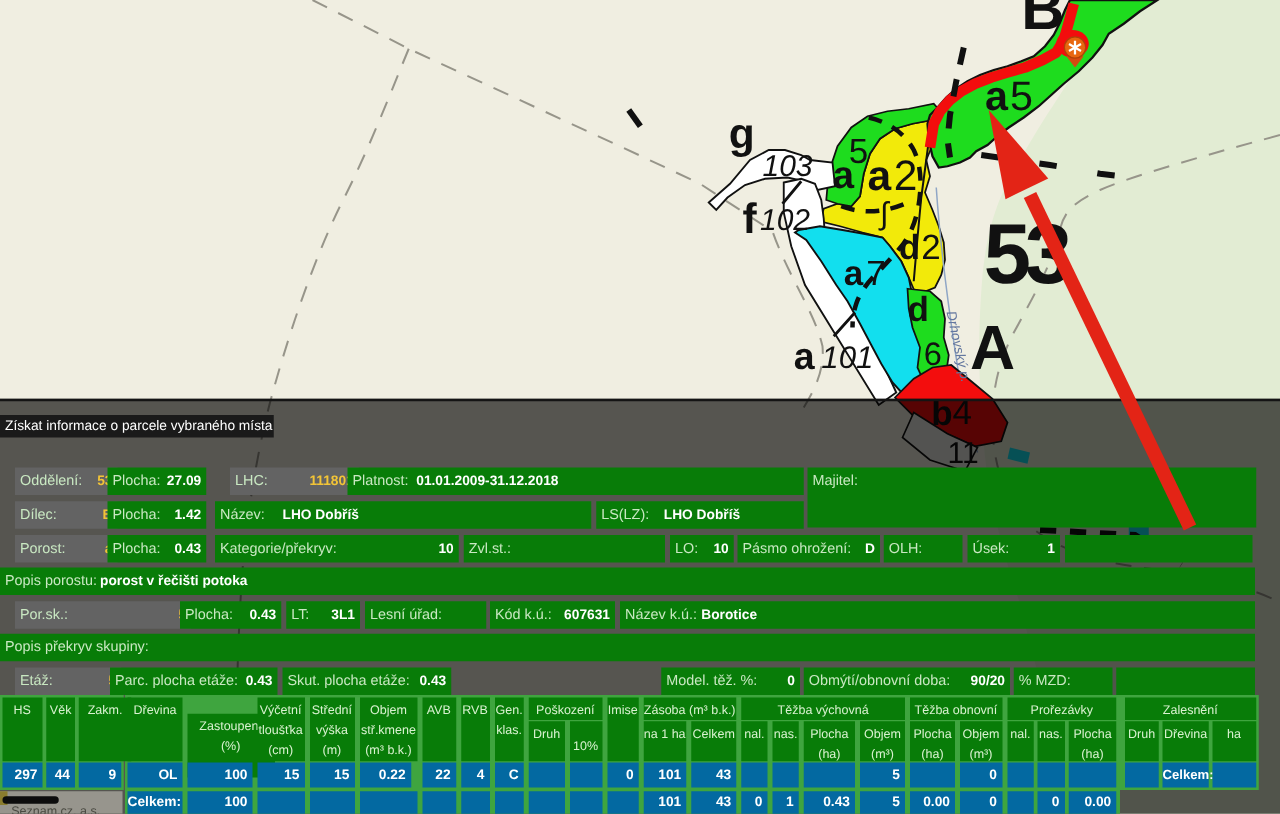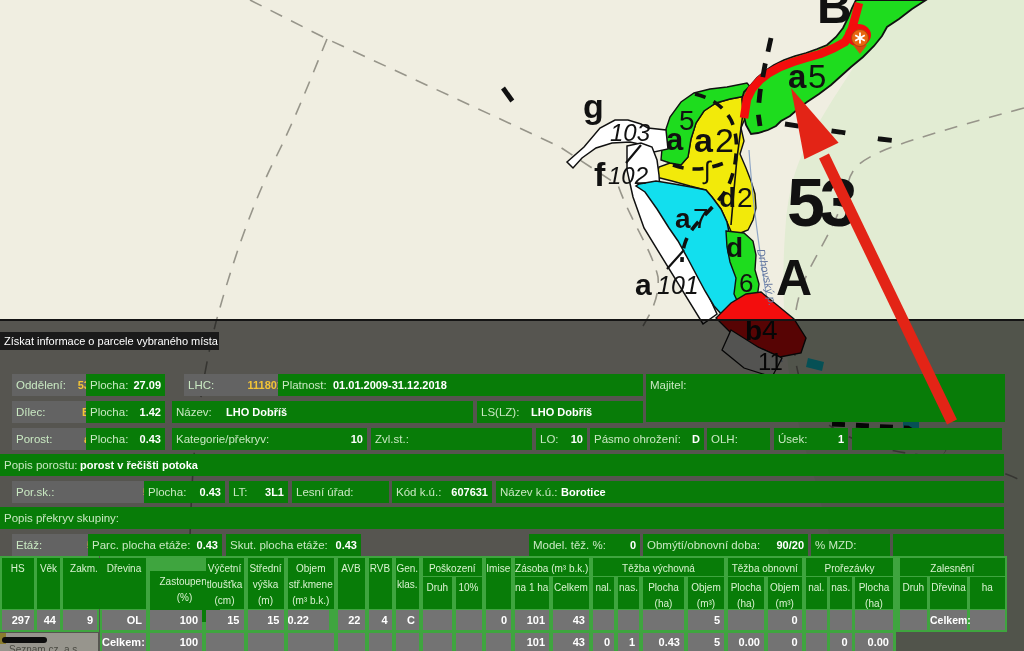--- a/index.html
+++ b/index.html
@@ -3,21 +3,21 @@
 <style>
 html,body{margin:0;padding:0;background:#222;}
 #stage{position:relative;width:1024px;height:651px;overflow:hidden;
  font-family:"Liberation Sans",sans-serif;}
 .cell{position:absolute;height:22px;background:#087c08;white-space:nowrap;overflow:hidden;}
 .cell.gray{background:#636363;margin-left:12px;}
 .lab{position:absolute;left:4px;top:0;line-height:22px;font-size:11.5px;color:#c9e8c2;}
 .val{position:absolute;top:0;line-height:22px;font-size:11px;font-weight:bold;color:#fff;}
 .gold{color:#f2c437;}
 .hc{position:absolute;background:#087c08;color:#d9f2d0;font-size:10px;text-align:center;overflow:hidden;}
-.dc{position:absolute;background:#737373;color:#fff;font-size:11px;font-weight:bold;line-height:20px;text-align:right;overflow:hidden;}
+.dc{position:absolute;background:#0369a1;color:#fff;font-size:11px;font-weight:bold;line-height:20px;text-align:right;overflow:hidden;}
 </style></head><body>
 <div id="stage">
 
 <svg width="1024" height="651" style="position:absolute;left:0;top:0">
  <rect x="0" y="0" width="1024" height="651" fill="#f0eee1"></rect>
 
  <path d="M926,0 L1024,0 L1024,651 L858,651 C845,590 830,540 815,480 C795,420 788,380 786,340 C783,300 782,270 786,220 C790,180 800,155 812,136 C825,110 845,80 878,31 Z" fill="#e2ecd3"></path>
 
  <g stroke="#97958a" stroke-width="1.6" fill="none" stroke-dasharray="13 10">
   <path d="M250,0 L327,39 L511,124 L560,147 L618,185 C630,220 652,250 658,277 C660,300 648,318 638,334"></path>
@@ -237,21 +237,21 @@
 <div class="hc" style="left:149.5px;top:571px;width:70px;height:51.0px;padding-top:3px;box-sizing:border-box;line-height:16px;font-size:10px">Zastoupení<br>(%)</div>
 <div class="hc" style="left:205.5px;top:557.5px;width:38.0px;height:51.0px;padding-top:3px;box-sizing:border-box;line-height:16px;font-size:10px">Výčetní<br>tloušťka<br>(cm)</div>
 <div class="hc" style="left:247.5px;top:557.5px;width:36.0px;height:51.0px;padding-top:3px;box-sizing:border-box;line-height:16px;font-size:10px">Střední<br>výška<br>(m)</div>
 <div class="hc" style="left:287.5px;top:557.5px;width:46.5px;height:51.0px;padding-top:3px;box-sizing:border-box;line-height:16px;font-size:10px">Objem<br>stř.kmene<br>(m³ b.k.)</div>
 <div class="hc" style="left:337.5px;top:557.5px;width:27.0px;height:51.0px;padding-top:3px;box-sizing:border-box;line-height:16px;font-size:10px">AVB</div>
 <div class="hc" style="left:368.5px;top:557.5px;width:23.0px;height:51.0px;padding-top:3px;box-sizing:border-box;line-height:16px;font-size:10px">RVB</div>
 <div class="hc" style="left:395.5px;top:557.5px;width:23.5px;height:51.0px;padding-top:3px;box-sizing:border-box;line-height:16px;font-size:10px">Gen.<br>klas.</div>
 <div class="hc" style="left:485.5px;top:557.5px;width:25.5px;height:51.0px;padding-top:3px;box-sizing:border-box;line-height:16px;font-size:10px">Imise</div>
 <div class="hc" style="left:423.0px;top:557.5px;width:58.5px;height:18.0px;padding-top:3px;box-sizing:border-box;line-height:16px;font-size:10px">Poškození</div>
 <div class="hc" style="left:423.0px;top:576.5px;width:28.5px;height:32.0px;padding-top:3px;box-sizing:border-box;line-height:16px;font-size:10px">Druh</div>
-<div class="hc" style="left:455.5px;top:576.5px;width:26.0px;height:32.0px;padding-top:3px;box-sizing:border-box;line-height:16px;font-size:10px">10%</div>
+<div class="hc" style="left:455.5px;top:576.5px;width:26.0px;height:32.0px;padding-top:13px;box-sizing:border-box;line-height:16px;font-size:10px">10%</div>
 <div class="hc" style="left:514.5px;top:557.5px;width:74.5px;height:18.0px;padding-top:3px;box-sizing:border-box;line-height:16px;font-size:10px">Zásoba (m³ b.k.)</div>
 <div class="hc" style="left:514.5px;top:576.5px;width:34.5px;height:32.0px;padding-top:3px;box-sizing:border-box;line-height:16px;font-size:10px">na 1 ha</div>
 <div class="hc" style="left:553.0px;top:576.5px;width:36.0px;height:32.0px;padding-top:3px;box-sizing:border-box;line-height:16px;font-size:10px">Celkem</div>
 <div class="hc" style="left:593.0px;top:557.5px;width:131.0px;height:18.0px;padding-top:3px;box-sizing:border-box;line-height:16px;font-size:10px">Těžba výchovná</div>
 <div class="hc" style="left:593.0px;top:576.5px;width:21.0px;height:32.0px;padding-top:3px;box-sizing:border-box;line-height:16px;font-size:10px">nal.</div>
 <div class="hc" style="left:618.0px;top:576.5px;width:21.0px;height:32.0px;padding-top:3px;box-sizing:border-box;line-height:16px;font-size:10px">nas.</div>
 <div class="hc" style="left:643.0px;top:576.5px;width:41.0px;height:32.0px;padding-top:3px;box-sizing:border-box;line-height:16px;font-size:10px">Plocha<br>(ha)</div>
 <div class="hc" style="left:688.0px;top:576.5px;width:36.0px;height:32.0px;padding-top:3px;box-sizing:border-box;line-height:16px;font-size:10px">Objem<br>(m³)</div>
 <div class="hc" style="left:728.0px;top:557.5px;width:73.5px;height:18.0px;padding-top:3px;box-sizing:border-box;line-height:16px;font-size:10px">Těžba obnovní</div>
 <div class="hc" style="left:728.0px;top:576.5px;width:36.0px;height:32.0px;padding-top:3px;box-sizing:border-box;line-height:16px;font-size:10px">Plocha<br>(ha)</div>
@@ -264,21 +264,21 @@
 <div class="hc" style="left:900.0px;top:576.5px;width:26.5px;height:32.0px;padding-top:3px;box-sizing:border-box;line-height:16px;font-size:10px">Druh</div>
 <div class="hc" style="left:930.0px;top:576.5px;width:37.0px;height:32.0px;padding-top:3px;box-sizing:border-box;line-height:16px;font-size:10px">Dřevina</div>
 <div class="hc" style="left:970.0px;top:576.5px;width:34.5px;height:32.0px;padding-top:3px;box-sizing:border-box;line-height:16px;font-size:10px">ha</div>
 <div class="dc" style="left:1.5px;top:609.5px;width:32.5px;height:20.5px;text-align:right;padding-right:4px;box-sizing:border-box;line-height:20.5px;overflow:hidden">297</div>
 <div class="dc" style="left:37.0px;top:609.5px;width:23.0px;height:20.5px;text-align:right;padding-right:4px;box-sizing:border-box;line-height:20.5px;overflow:hidden">44</div>
 <div class="dc" style="left:63.0px;top:609.5px;width:34.0px;height:20.5px;text-align:right;padding-right:4px;box-sizing:border-box;line-height:20.5px;overflow:hidden">9</div>
 <div class="dc" style="left:102.0px;top:609.5px;width:44.0px;height:20.5px;text-align:right;padding-right:4px;box-sizing:border-box;line-height:20.5px;overflow:hidden">OL</div>
 <div class="dc" style="left:149.5px;top:609.5px;width:52.5px;height:20.5px;text-align:right;padding-right:4px;box-sizing:border-box;line-height:20.5px;overflow:hidden">100</div>
 <div class="dc" style="left:205.5px;top:609.5px;width:38.0px;height:20.5px;text-align:right;padding-right:4px;box-sizing:border-box;line-height:20.5px;overflow:hidden">15</div>
 <div class="dc" style="left:247.5px;top:609.5px;width:36.0px;height:20.5px;text-align:right;padding-right:4px;box-sizing:border-box;line-height:20.5px;overflow:hidden">15</div>
-<div class="dc" style="left:287.5px;top:609.5px;width:41px;height:20.5px;text-align:left;padding-right:4px;box-sizing:border-box;line-height:20.5px;overflow:hidden">0.22</div>
+<div class="dc" style="left:287.5px;top:609.5px;width:41px;height:20.5px;text-align:right;padding-right:4px;box-sizing:border-box;line-height:20.5px;overflow:hidden">0.22</div>
 <div class="dc" style="left:337.5px;top:609.5px;width:27.0px;height:20.5px;text-align:right;padding-right:4px;box-sizing:border-box;line-height:20.5px;overflow:hidden">22</div>
 <div class="dc" style="left:368.5px;top:609.5px;width:23.0px;height:20.5px;text-align:right;padding-right:4px;box-sizing:border-box;line-height:20.5px;overflow:hidden">4</div>
 <div class="dc" style="left:395.5px;top:609.5px;width:23.5px;height:20.5px;text-align:right;padding-right:4px;box-sizing:border-box;line-height:20.5px;overflow:hidden">C</div>
 <div class="dc" style="left:423.0px;top:609.5px;width:28.5px;height:20.5px;text-align:right;padding-right:4px;box-sizing:border-box;line-height:20.5px;overflow:hidden"></div>
 <div class="dc" style="left:455.5px;top:609.5px;width:26.0px;height:20.5px;text-align:right;padding-right:4px;box-sizing:border-box;line-height:20.5px;overflow:hidden"></div>
 <div class="dc" style="left:485.5px;top:609.5px;width:25.5px;height:20.5px;text-align:right;padding-right:4px;box-sizing:border-box;line-height:20.5px;overflow:hidden">0</div>
 <div class="dc" style="left:514.5px;top:609.5px;width:34.5px;height:20.5px;text-align:right;padding-right:4px;box-sizing:border-box;line-height:20.5px;overflow:hidden">101</div>
 <div class="dc" style="left:553.0px;top:609.5px;width:36.0px;height:20.5px;text-align:right;padding-right:4px;box-sizing:border-box;line-height:20.5px;overflow:hidden">43</div>
 <div class="dc" style="left:593.0px;top:609.5px;width:21.0px;height:20.5px;text-align:right;padding-right:4px;box-sizing:border-box;line-height:20.5px;overflow:hidden"></div>
 <div class="dc" style="left:618.0px;top:609.5px;width:21.0px;height:20.5px;text-align:right;padding-right:4px;box-sizing:border-box;line-height:20.5px;overflow:hidden"></div>

